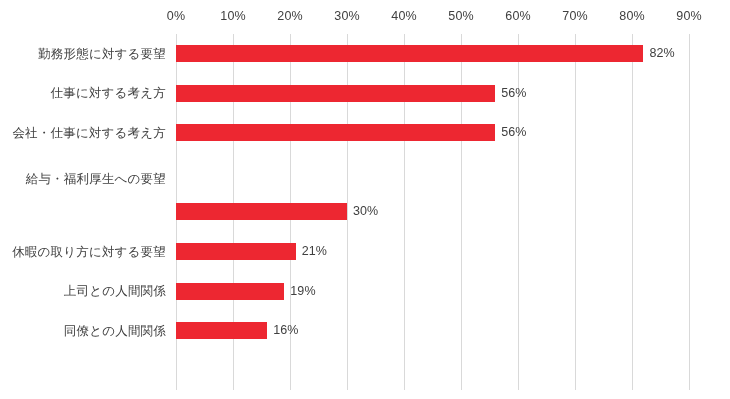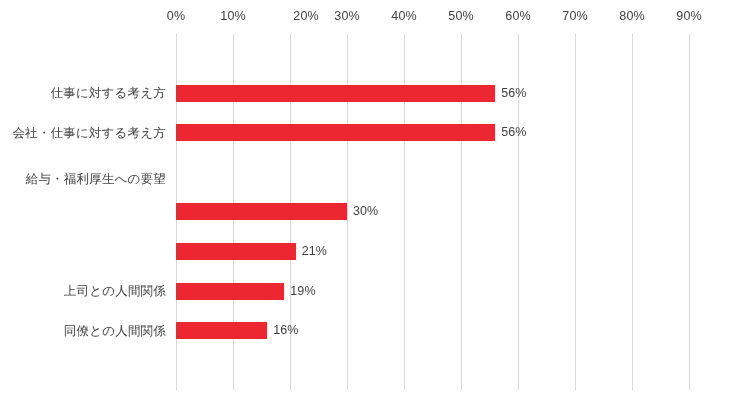--- a/index.html
+++ b/index.html
@@ -107,21 +107,21 @@
   }
 </style>
 </head>
 <body>
 
 <div id="chart-root">
 
   <div id="x-axis-labels">
       <div class="x-tick-label" style="left: 176px;">0%</div>
       <div class="x-tick-label" style="left: 233px;">10%</div>
-      <div class="x-tick-label" style="left: 306px;">20%</div>
+      <div class="x-tick-label" style="left: 290px;">20%</div>
       <div class="x-tick-label" style="left: 347px;">30%</div>
       <div class="x-tick-label" style="left: 404px;">40%</div>
       <div class="x-tick-label" style="left: 461px;">50%</div>
       <div class="x-tick-label" style="left: 518px;">60%</div>
       <div class="x-tick-label" style="left: 575px;">70%</div>
       <div class="x-tick-label" style="left: 632px;">80%</div>
       <div class="x-tick-label" style="left: 689px;">90%</div>
     </div>
 
   <div id="plot-area">
@@ -131,20 +131,27 @@
       <div class="gridline" style="left: 171px; background: rgb(217, 217, 217);"></div>
       <div class="gridline" style="left: 228px; background: rgb(217, 217, 217);"></div>
       <div class="gridline" style="left: 285px; background: rgb(217, 217, 217);"></div>
       <div class="gridline" style="left: 342px; background: rgb(217, 217, 217);"></div>
       <div class="gridline" style="left: 399px; background: rgb(217, 217, 217);"></div>
       <div class="gridline" style="left: 456px; background: rgb(217, 217, 217);"></div>
       <div class="gridline" style="left: 513px; background: rgb(217, 217, 217);"></div>
     </div>
 
   <div id="rows-layer">
+      <div class="bar-row" style="top: 0px;">
+        <div class="cat-label">勤務形態に対する要望</div>
+        <div class="bar-wrap">
+          <div class="bar" style="width: 467.4px; background: rgb(237, 39, 49);"></div>
+          <div class="bar-value">82%</div>
+        </div>
+      </div>
       <div class="bar-row" style="top: 39.5556px;">
         <div class="cat-label">仕事に対する考え方</div>
         <div class="bar-wrap">
           <div class="bar" style="width: 319.2px; background: rgb(237, 39, 49);"></div>
           <div class="bar-value">56%</div>
         </div>
       </div>
       <div class="bar-row" style="top: 79.1111px;">
         <div class="cat-label">会社・仕事に対する考え方</div>
         <div class="bar-wrap">
@@ -155,20 +162,21 @@
       <div class="bar-row" style="top: 125px; padding-left: 46px;">
         <div class="cat-label">給与・福利厚生への要望</div>
       </div>
       <div class="bar-row" style="top: 158.222px;">
         <div class="bar-wrap">
           <div class="bar" style="width: 171px; background: rgb(237, 39, 49);"></div>
           <div class="bar-value">30%</div>
         </div>
       </div>
       <div class="bar-row" style="top: 197.778px;">
+        <div class="cat-label">休暇の取り方に対する要望</div>
         <div class="bar-wrap">
           <div class="bar" style="width: 119.7px; background: rgb(237, 39, 49);"></div>
           <div class="bar-value">21%</div>
         </div>
       </div>
       <div class="bar-row" style="top: 237.333px;">
         <div class="cat-label">上司との人間関係</div>
         <div class="bar-wrap">
           <div class="bar" style="width: 108.3px; background: rgb(237, 39, 49);"></div>
           <div class="bar-value">19%</div>

